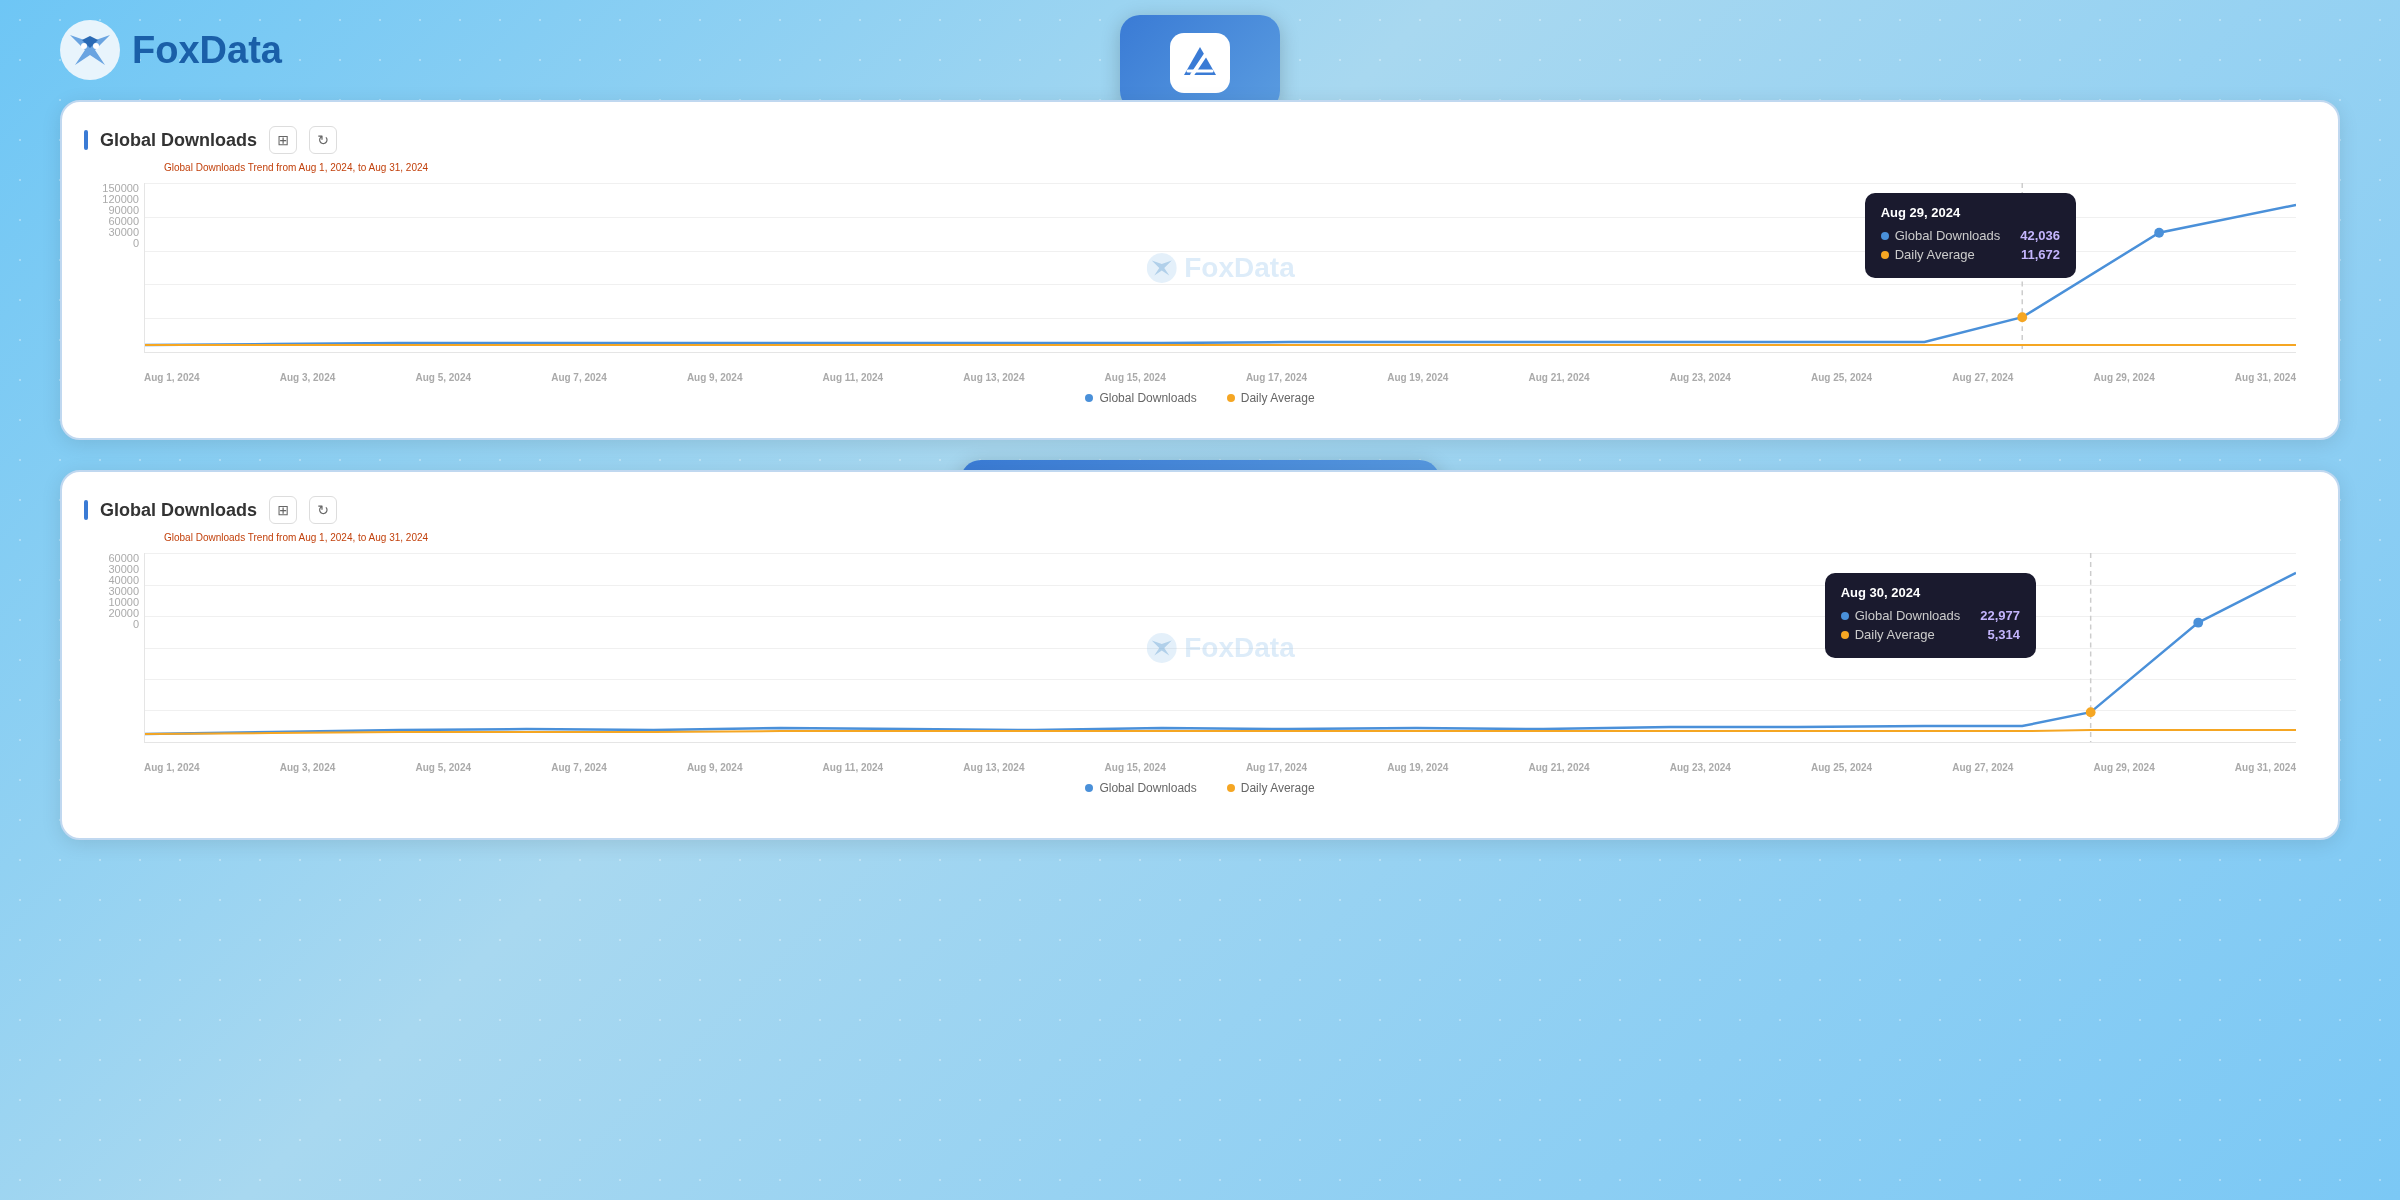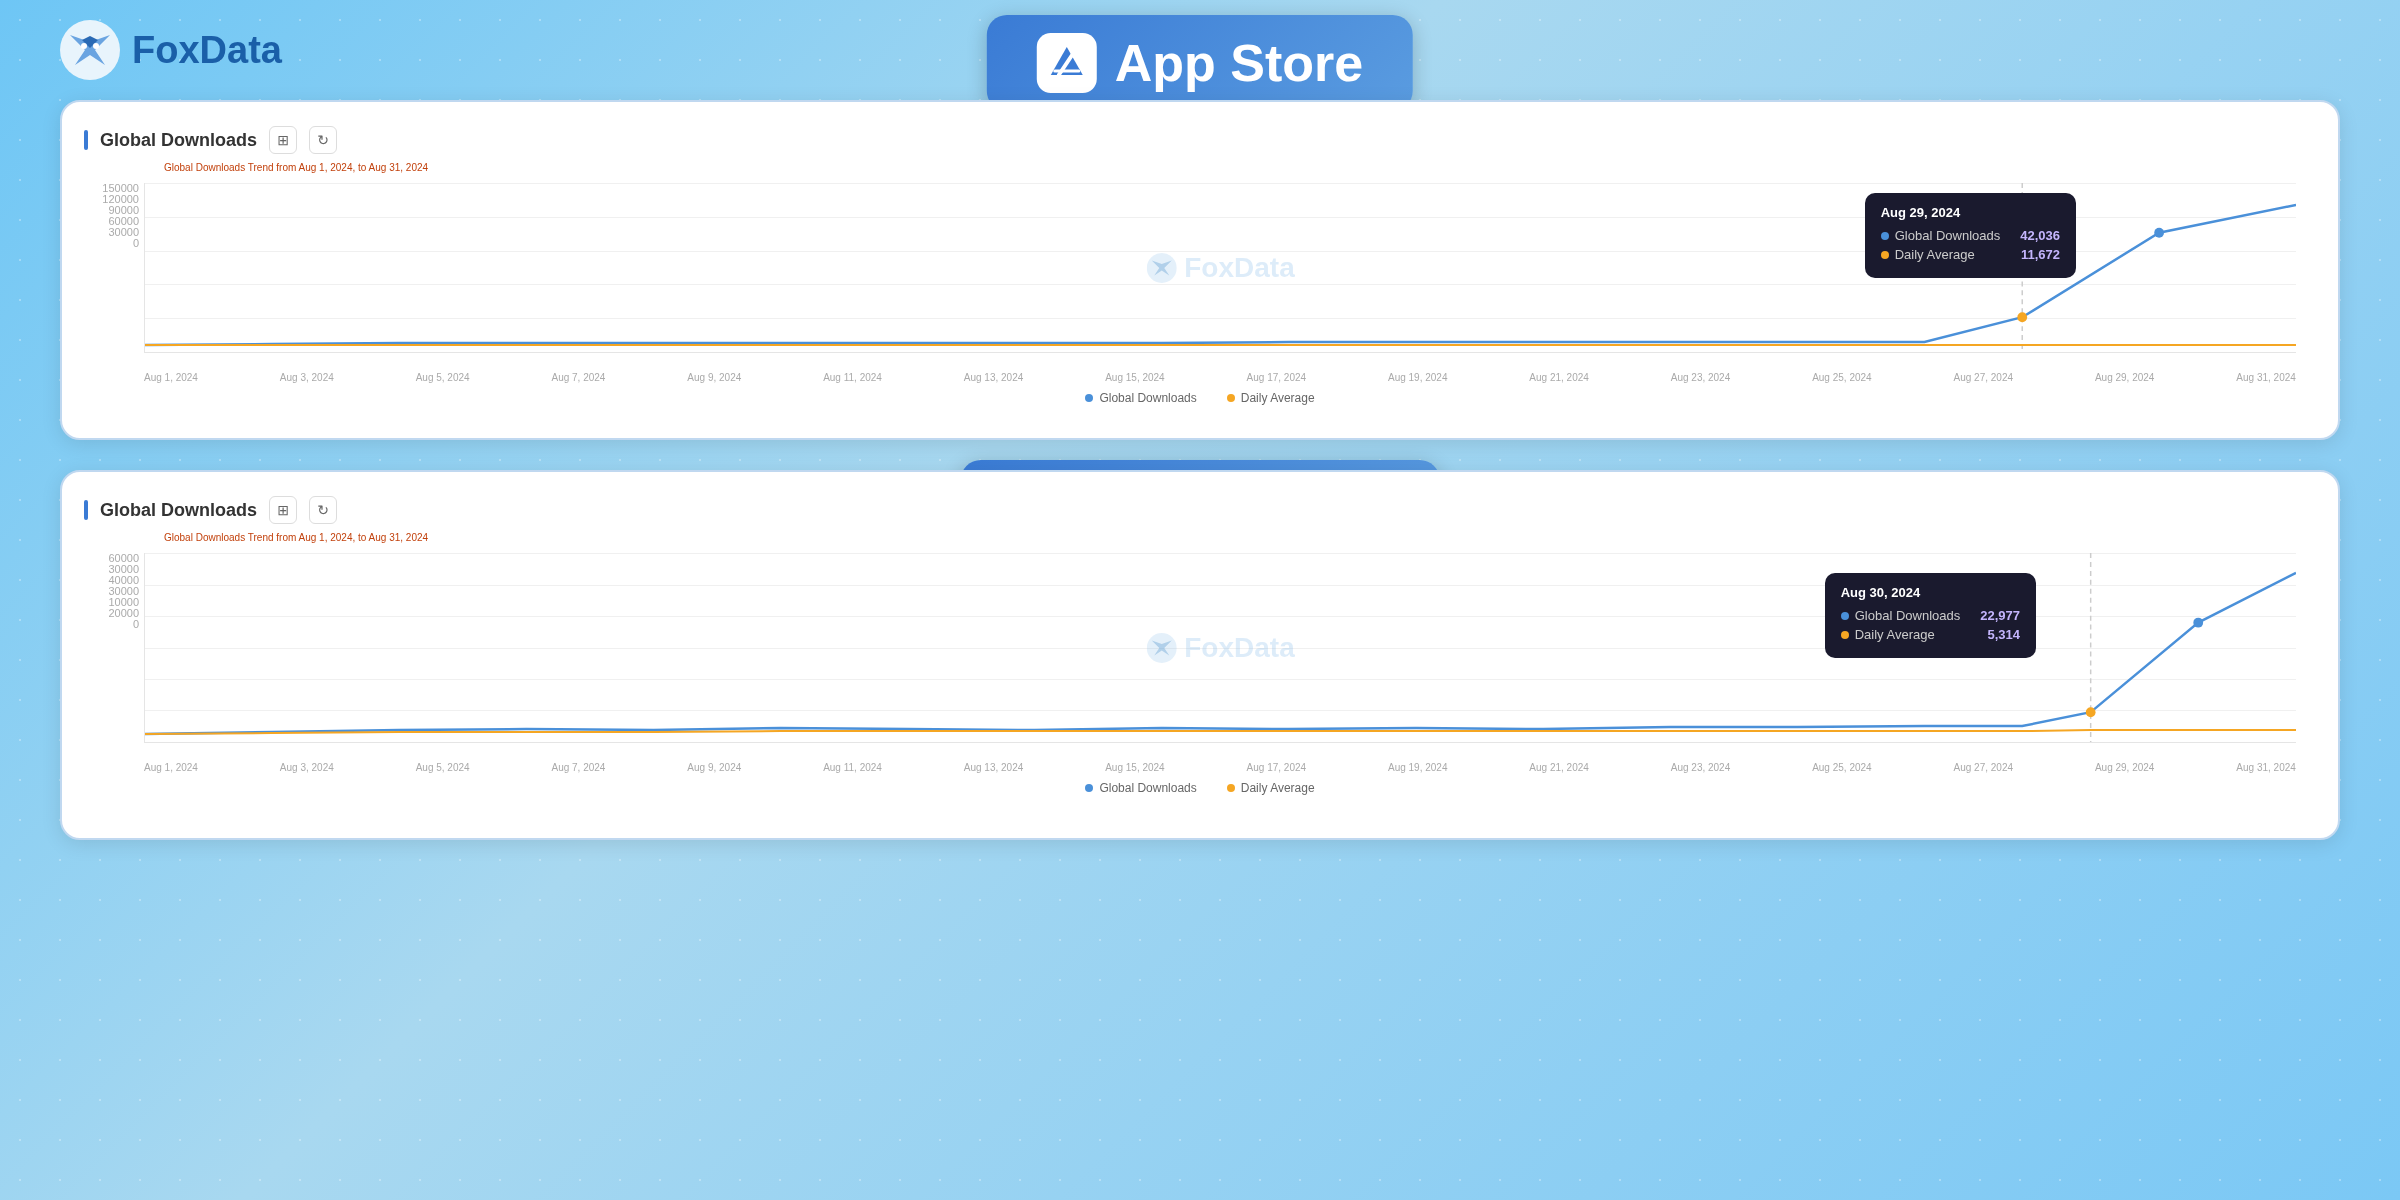--- a/index.html
+++ b/index.html
@@ -208,20 +208,21 @@
       display: flex;
       justify-content: space-between;
       height: 28px;
       align-items: flex-end;
     }
 
     .x-label {
       font-size: 10px;
       color: #aaa;
       text-align: center;
+      font-weight: bold;
     }
 
     .chart-legend {
       display: flex;
       justify-content: center;
       gap: 30px;
       margin-top: 8px;
       font-size: 12px;
       color: #666;
     }
@@ -315,21 +316,20 @@
   </div>
 
   <div class="store-badge">
     <div class="store-icon">
       <svg viewBox="0 0 40 40" fill="none">
         <path d="M20 4L36 32H4L20 4Z" fill="#3a7bd5" stroke="none"></path>
         <path d="M12 32L28 8" stroke="white" stroke-width="4" stroke-linecap="round"></path>
         <path d="M8 28H32" stroke="white" stroke-width="3" stroke-linecap="round"></path>
       </svg>
     </div>
-    <span>App Store</span>
   </div>
 </div>
 
 <div class="chart-section app-store">
   <div class="section-header">
     <div class="section-title-bar"></div>
     <span class="section-title">Global Downloads</span>
     <div class="toolbar-btn">⊞</div>
     <div class="toolbar-btn">↻</div>
   </div>

